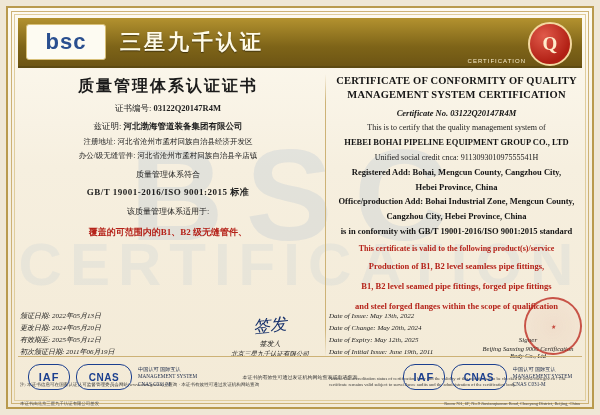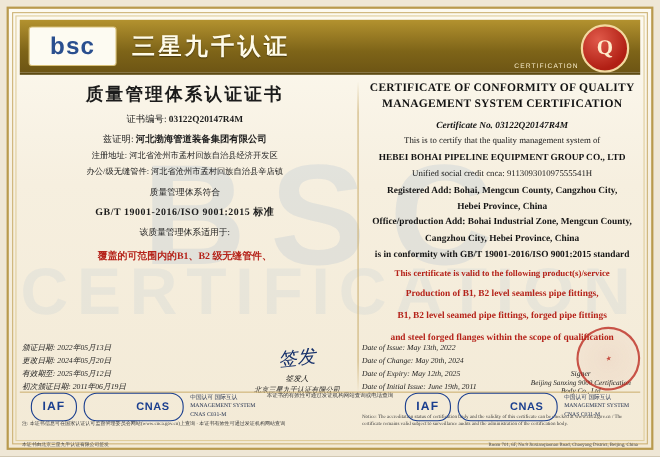--- a/index.html
+++ b/index.html
@@ -140,33 +140,33 @@
 
   .fineprint{
     position:absolute;left:0;right:0;bottom:-32px;
     font-size:4.6px;color:#3a3a3a;line-height:1.45;text-align:left;
   }
 
   
   .footer{
     position:absolute;left:18px;right:18px;bottom:18px;height:40px;
     border-top:1px solid #cdb276;
-    display:flex;align-items:flex-start;justify-content:space-between;
+    display:flex;align-items:center;justify-content:space-between;
     padding:0 10px;
   }
   .accred{display:flex;align-items:center;gap:6px;}
   .iaf{
     width:40px;height:24px;border-radius:12px;border:1.5px solid #1b3f8f;
     color:#1b3f8f;font-family:"Liberation Sans",sans-serif;font-weight:700;font-size:11px;
     display:flex;align-items:center;justify-content:center;letter-spacing:1px;
   }
   .cnas{
     width:54px;height:24px;border-radius:12px;border:1.5px solid #1b3f8f;
     color:#1b3f8f;font-family:"Liberation Sans",sans-serif;font-weight:700;font-size:10px;
-    display:flex;align-items:center;justify-content:center;letter-spacing:.5px;padding-left:35px;
+    display:flex;align-items:center;justify-content:center;letter-spacing:.5px;
   }
   .acc-text{font-size:5.2px;color:#23314f;line-height:1.4;text-align:left;}
   .footer-note{font-size:5px;color:#3a3a3a;text-align:center;max-width:150px;line-height:1.4;}
   .room{position:absolute;right:20px;bottom:9px;font-size:4.4px;color:#4a4a4a;}
   .bottom-left-note{position:absolute;left:20px;bottom:9px;font-size:4.4px;color:#4a4a4a;}
 </style>
 </head>
 <body>
 
 <div class="page">

